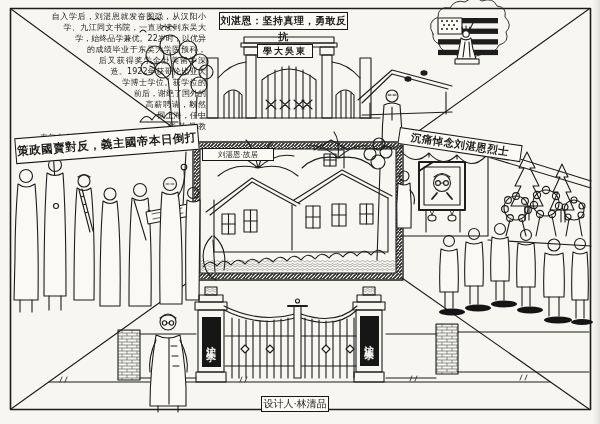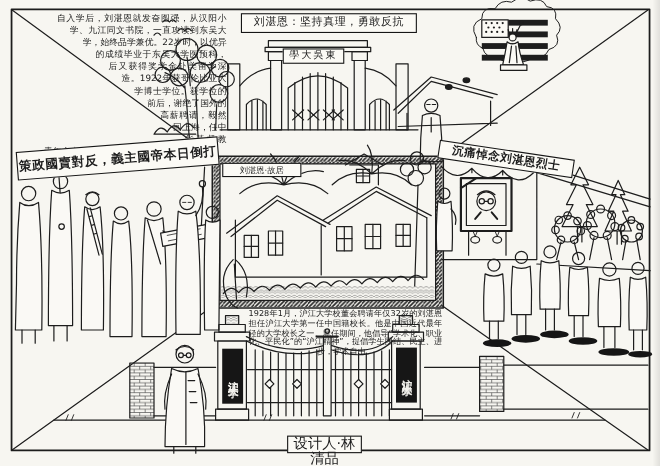--- a/index.html
+++ b/index.html
@@ -2,24 +2,24 @@
 <html><head>
 <meta charset="utf-8">
 <style>
   html,body{margin:0;padding:0;background:#e9e8e4}
   .page{position:relative;width:600px;height:424px;background:#f7f6f1;overflow:hidden;
         font-family:"DejaVu Sans",sans-serif;color:#1d1d1d}
   svg.art{position:absolute;inset:0;z-index:1}
   .ink{stroke:#1d1d1d;fill:none;stroke-width:1.1;stroke-linecap:round;stroke-linejoin:round}
   .abs{position:absolute;z-index:2}
   .box{border:1.3px solid #161616;background:#fbfaf5;text-align:center;box-sizing:border-box}
-  #titleBox{left:219px;top:12px;width:160px;height:18px;font-size:10px;font-weight:400;line-height:16px;letter-spacing:.5px}
-  #archPlaque{left:257px;top:44px;width:56px;height:14px;font-size:9px;font-weight:400;line-height:12px;letter-spacing:2px}
+  #titleBox{left:219px;top:12px;width:129px;height:18px;font-size:10px;font-weight:700;line-height:16px;letter-spacing:.5px}
+  #archPlaque{left:257px;top:44px;width:56px;height:14px;font-size:9px;font-weight:700;line-height:12px;letter-spacing:2px}
   #resLabel{left:202px;top:148px;width:72px;height:13px;font-size:7.5px;line-height:11px;border-width:1px}
-  #designer{left:261px;top:396px;width:68px;height:16px;font-size:13px;line-height:14px;z-index:3}
+  #designer{left:261px;top:396px;width:68px;height:16px;font-size:10px;line-height:14px;z-index:3}
   #protestBanner{left:15px;top:131px;width:184px;height:26px;transform:rotate(-4.5deg);
                  font-size:11.5px;font-weight:700;line-height:24px;letter-spacing:.5px}
   #memorialBanner{left:400px;top:127px;width:124px;height:17px;transform:rotate(8.5deg);transform-origin:left top;
                  font-size:10.5px;font-weight:700;line-height:15px;letter-spacing:.5px;border-width:1px}
   .para{font-size:8px;line-height:11px;text-align:justify;color:#222}
   #paraEdu{left:40px;top:11px;width:166px;height:122px}
   .spacerTL{float:left;width:128px;height:120px;shape-outside:polygon(0 0,100% 100%,0 100%)}
   #paraAssassin{left:443px;top:47px;width:150px;font-size:6.9px;line-height:7.9px}
   .spacerTR{float:left;width:78px;height:40px;shape-outside:polygon(0 0,100% 0,0 100%)}
   #paraSalv{left:13px;top:304px;width:160px;font-size:7.8px;line-height:10.4px}
@@ -347,21 +347,20 @@
 
   <div class="abs box" id="archPlaque">學大吳東</div>
 
   <div class="abs box" id="protestBanner">策政國賣對反，義主國帝本日倒打</div>
 
   <div class="abs box" id="resLabel">刘湛恩·故居</div>
 
   <div class="abs box" id="memorialBanner">沉痛悼念刘湛恩烈士</div>
 
 
-  <div class="abs para" id="paraPres">1928年1月，沪江大学校董会聘请年仅32岁的刘湛恩担任沪江大学第一任中国籍校长。他是中国近代最年轻的大学校长之一。就任期间，他倡导“学术化、职业化、平民化”的“沪江精神”，提倡学生团结、民主、进步，学术自由。</div>
 
   <div class="abs pillarTxt" id="pillarL">沪江大学</div>
   <div class="abs pillarTxt" id="pillarR">沪江大學</div>
 
   <div class="abs box" id="designer">设计人·林清品</div>
 
   <div class="scan-edge"></div>
 </div>
 
 </body></html>

